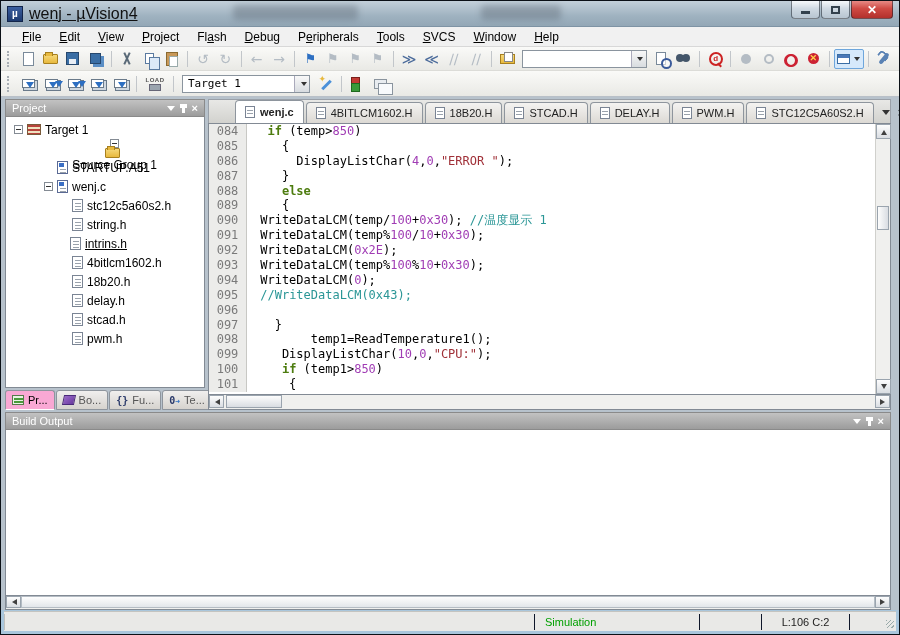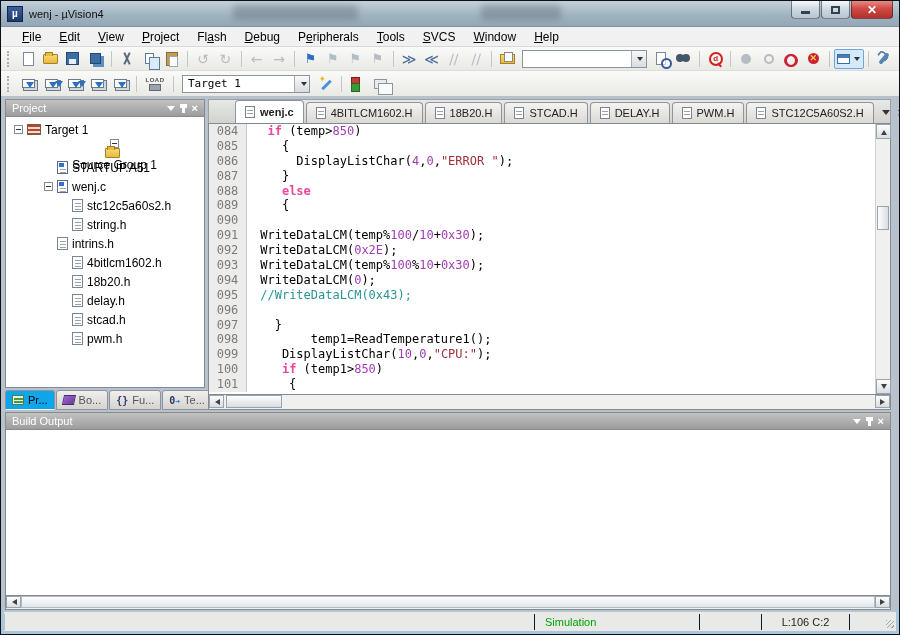--- a/index.html
+++ b/index.html
@@ -8,21 +8,21 @@
   .window { width:900px; height:635px; position:relative; background:#a9c6dc;
     border:1px solid #0b1016; display:flex; flex-direction:column; overflow:hidden; }
 
   
   .titlebar { height:26px; background:linear-gradient(#c3d0da,#9fb2c0 60%,#93a7b6);
     display:flex; align-items:center; padding:0 6px; position:relative;
     border-bottom:1px solid #7e93a4; }
   .blur-smudge { position:absolute; border-radius:4px; background:rgba(75,85,95,.32); filter:blur(3px); }
   .app-icon { width:16px; height:16px; background:linear-gradient(#3b5fa0,#1d3a70); border:1px solid #12254a;
     color:#fff; font-size:10px; font-weight:bold; display:flex; align-items:center; justify-content:center; margin-right:6px; }
-  .title-text { font-size:11px; color:#111; position:relative; z-index:2; }
+  .title-text { font-size:16px; color:#111; position:relative; z-index:2;text-decoration:underline; }
   .win-controls { position:absolute; top:0; right:6px; display:flex; z-index:3; }
   .win-btn { width:29px; height:18px; border:1px solid rgba(20,30,40,.55); border-top:none;
     border-radius:0 0 4px 4px; background:linear-gradient(#f6f9fb,#cfd9e2 45%,#b7c5d1);
     display:flex; align-items:center; justify-content:center; margin-left:1px; }
   .win-btn.close { width:42px; background:linear-gradient(#e78a85,#cf4a44 45%,#b3302c); color:#fff; }
   .glyph-min { width:9px; height:3px; background:#33414d; margin-top:6px; }
   .glyph-max { width:9px; height:8px; border:2px solid #33414d; background:transparent; }
   .glyph-close { color:#fff; font-size:12px; font-weight:bold; line-height:1; }
 
   
@@ -124,21 +124,21 @@
   .ti-doc{width:11px;height:13px;background:#fff;border:1px solid #7a8494;}
   .ti-doc::after{content:"";position:absolute;left:2px;top:3px;width:6px;height:7px;
      background:repeating-linear-gradient(180deg,#9aa2ac 0 1px,transparent 1px 3px);}
   .ti-src{width:11px;height:13px;background:#fff;border:1px solid #5a6a94;}
   .ti-src::before{content:"";position:absolute;left:1px;top:1px;width:5px;height:4px;background:#3a6ec5;}
   .ti-src::after{content:"";position:absolute;left:2px;top:7px;width:6px;height:4px;
      background:repeating-linear-gradient(180deg,#9aa2ac 0 1px,transparent 1px 3px);}
   .panel-tabs { height:22px; display:flex; align-items:flex-end; background:#b7c2cc; padding-top:2px; }
   .ptab { height:20px; display:flex; align-items:center; padding:0 6px; font-size:11px; color:#555;
     background:linear-gradient(#f0efee,#d6d3ce); border:1px solid #8e959d; border-radius:3px 3px 0 0; margin-right:1px; }
-  .ptab.active { background:#0ea5e9; color:#000; border-bottom-color:#fff; }
+  .ptab.active { background:#f9a8d4; color:#000; border-bottom-color:#fff; }
   .ptab .pticon { margin-right:4px; display:inline-block; position:relative;}
   .pti-project{width:12px;height:10px;background:#e9f2e4;border:1px solid #567a4a;}
   .pti-project::after{content:"";position:absolute;left:1px;top:2px;width:9px;height:6px;
      background:repeating-linear-gradient(180deg,#4a9a3a 0 2px,transparent 2px 3px);}
   .pti-books{width:12px;height:10px;background:linear-gradient(135deg,#9a6ac8,#6a3aa0);border:1px solid #4a2a7a;transform:skewX(-12deg);}
   .pti-text{font-size:10px;font-weight:bold;color:#2a3a6a;font-family:"DejaVu Sans Mono",monospace;}
   .pti-templ{font-size:10px;font-weight:bold;color:#2a3a6a;font-family:"DejaVu Sans Mono",monospace;}
   .pti-templ::after{content:"➜";color:#2d6fc2;font-size:8px;}
 
   
@@ -151,21 +151,21 @@
   .etab-icon::after{content:"";position:absolute;left:1px;top:3px;width:6px;height:6px;
      background:repeating-linear-gradient(180deg,#9aa2ac 0 1px,transparent 1px 3px);}
   .tabbar-right{margin-left:auto;display:flex;align-items:center;gap:8px;padding:0 6px 4px 6px;}
   .tb-chevron{width:0;height:0;border:4px solid transparent;border-top:5px solid #333;margin-top:4px;}
   .tb-close{font-size:12px;font-weight:bold;color:#222;line-height:1;}
   .editor-body { flex:1; display:flex; border:1px solid #828a94; background:#fff; min-height:0; position:relative;}
   .code-pane { flex:1; overflow:hidden; display:flex; flex-direction:column; font-family:"DejaVu Sans Mono",monospace; font-size:12px; line-height:14.9px; }
   .code-line { display:flex; height:14.9px; white-space:pre; }
   .lnum { width:38px; flex:none; background:#ececea; color:#7a7a7a; text-align:center; border-right:1px solid #c8c8c4; }
   .ltext { padding-left:6px; }
-  .tok-k{font-weight:bold;color:#ec4899;}
+  .tok-k{font-weight:bold;color:#4d7c0f;}
   .tok-d{color:#a03cb4;}
   .tok-s{color:#a03038;}
   .tok-c{color:#2a9696;}
   .tok-p{color:#000;}
   .vscroll { width:15px; flex:none; background:#f0f0ee; border-left:1px solid #d0d0cc; display:flex; flex-direction:column; }
   .sb-btn { width:15px; height:15px; background:linear-gradient(#fdfdfd,#d9dde2); border:1px solid #9aa4ae; display:flex; align-items:center; justify-content:center; flex:none;}
   .vtrack{flex:1;position:relative;}
   .vthumb{position:absolute;left:1px;top:28%;width:12px;height:24px;background:linear-gradient(90deg,#fdfdfd,#d9dde2);border:1px solid #9aa4ae;}
   .hscroll { height:15px; display:flex; background:#f0f0ee; border:1px solid #828a94; border-top:none; }
   .htrack{flex:1;position:relative;}
@@ -417,21 +417,21 @@
           <div class="tree-row" style="padding-left: 49px;">
             <span class="exp-spacer"></span>
             <span class="t-icon ti-doc"></span>
             <span>stc12c5a60s2.h</span>
           </div>
           <div class="tree-row" style="padding-left: 49px;">
             <span class="exp-spacer"></span>
             <span class="t-icon ti-doc"></span>
             <span>string.h</span>
           </div>
-          <div class="tree-row" style="padding-left: 34px;">
+          <div class="tree-row" style="padding-left: 47px; text-decoration: underline;">
             <span class="exp-spacer"></span>
             <span class="t-icon ti-doc"></span>
             <span>intrins.h</span>
           </div>
           <div class="tree-row" style="padding-left: 49px;">
             <span class="exp-spacer"></span>
             <span class="t-icon ti-doc"></span>
             <span>4bitlcm1602.h</span>
           </div>
           <div class="tree-row" style="padding-left: 49px;">
@@ -511,21 +511,21 @@
           </span>
         </div>
       <div class="editor-body">
         <div class="code-pane" id="code">
             <div class="code-line"><span class="lnum">084</span><span class="ltext"><span class="tok-p">  </span><span class="tok-k">if</span><span class="tok-p"> (temp&gt;</span><span class="tok-d">850</span><span class="tok-p">)</span></span></div>
             <div class="code-line"><span class="lnum">085</span><span class="ltext"><span class="tok-p">    {</span></span></div>
             <div class="code-line"><span class="lnum">086</span><span class="ltext"><span class="tok-p">      DisplayListChar(</span><span class="tok-d">4</span><span class="tok-p">,</span><span class="tok-d">0</span><span class="tok-p">,</span><span class="tok-s">"ERROR "</span><span class="tok-p">);</span></span></div>
             <div class="code-line"><span class="lnum">087</span><span class="ltext"><span class="tok-p">    }</span></span></div>
             <div class="code-line"><span class="lnum">088</span><span class="ltext"><span class="tok-p">    </span><span class="tok-k">else</span></span></div>
             <div class="code-line"><span class="lnum">089</span><span class="ltext"><span class="tok-p">    {</span></span></div>
-            <div class="code-line"><span class="lnum">090</span></div>
+            <div class="code-line"><span class="lnum">090</span><span class="ltext"><span class="tok-p"> WriteDataLCM(temp/</span><span class="tok-d">100</span><span class="tok-p">+</span><span class="tok-d">0x30</span><span class="tok-p">); </span><span class="tok-c">//温度显示 1</span></span></div>
             <div class="code-line"><span class="lnum">091</span><span class="ltext"><span class="tok-p"> WriteDataLCM(temp%</span><span class="tok-d">100</span><span class="tok-p">/</span><span class="tok-d">10</span><span class="tok-p">+</span><span class="tok-d">0x30</span><span class="tok-p">);</span></span></div>
             <div class="code-line"><span class="lnum">092</span><span class="ltext"><span class="tok-p"> WriteDataLCM(</span><span class="tok-d">0x2E</span><span class="tok-p">);</span></span></div>
             <div class="code-line"><span class="lnum">093</span><span class="ltext"><span class="tok-p"> WriteDataLCM(temp%</span><span class="tok-d">100</span><span class="tok-p">%</span><span class="tok-d">10</span><span class="tok-p">+</span><span class="tok-d">0x30</span><span class="tok-p">);</span></span></div>
             <div class="code-line"><span class="lnum">094</span><span class="ltext"><span class="tok-p"> WriteDataLCM(</span><span class="tok-d">0</span><span class="tok-p">);</span></span></div>
             <div class="code-line"><span class="lnum">095</span><span class="ltext"><span class="tok-p"> </span><span class="tok-c">//WriteDataLCM(0x43);</span></span></div>
             <div class="code-line"><span class="lnum">096</span><span class="ltext"></span></div>
             <div class="code-line"><span class="lnum">097</span><span class="ltext"><span class="tok-p">   }</span></span></div>
             <div class="code-line"><span class="lnum">098</span><span class="ltext"><span class="tok-p">        temp1=ReadTemperature1();</span></span></div>
             <div class="code-line"><span class="lnum">099</span><span class="ltext"><span class="tok-p">    DisplayListChar(</span><span class="tok-d">10</span><span class="tok-p">,</span><span class="tok-d">0</span><span class="tok-p">,</span><span class="tok-s">"CPU:"</span><span class="tok-p">);</span></span></div>
             <div class="code-line"><span class="lnum">100</span><span class="ltext"><span class="tok-p">    </span><span class="tok-k">if</span><span class="tok-p"> (temp1&gt;</span><span class="tok-d">850</span><span class="tok-p">)</span></span></div>

